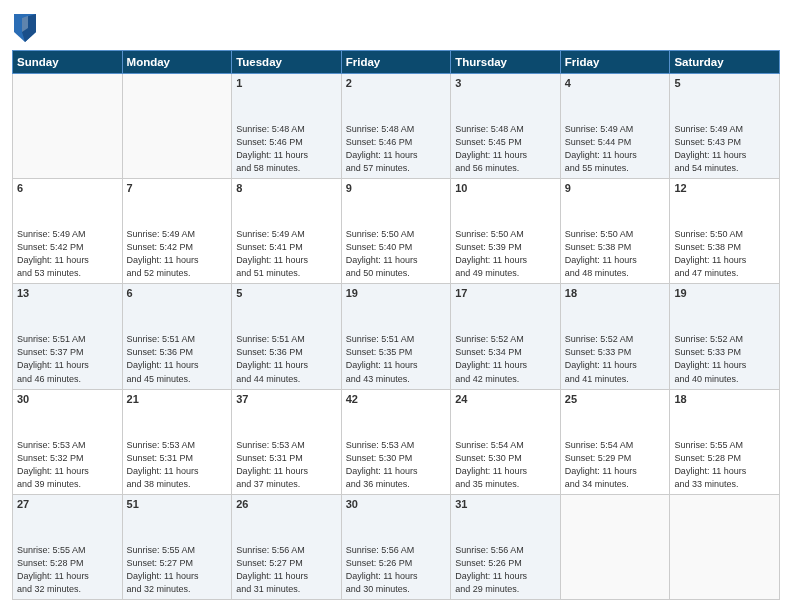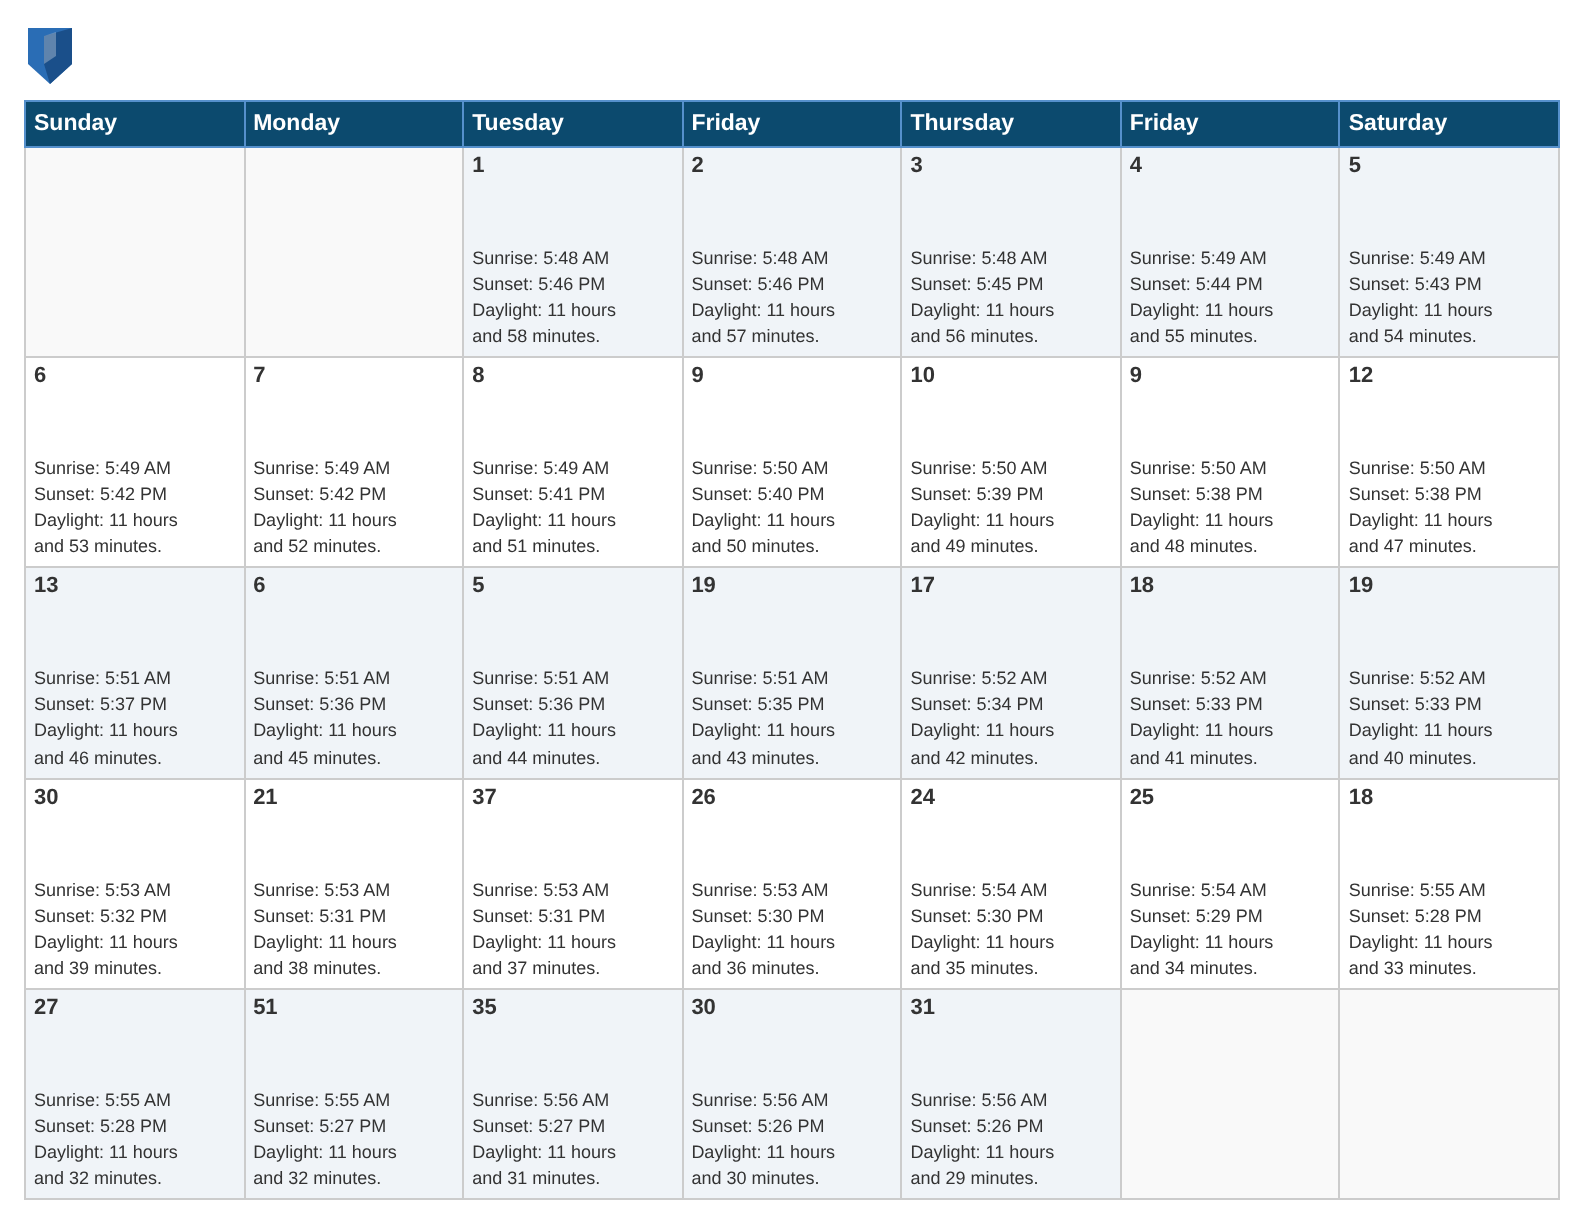--- a/index.html
+++ b/index.html
@@ -296,21 +296,21 @@
 and 38 minutes.</div>
           </td>
           <td>
             <span class="day-number">37</span>
             <div class="day-info" style="white-space: pre-line;">Sunrise: 5:53 AM
 Sunset: 5:31 PM
 Daylight: 11 hours
 and 37 minutes.</div>
           </td>
           <td>
-            <span class="day-number">26</span>
+            <span class="day-number">42</span>
             <div class="day-info" style="white-space: pre-line;">Sunrise: 5:53 AM
 Sunset: 5:30 PM
 Daylight: 11 hours
 and 36 minutes.</div>
           </td>
           <td>
             <span class="day-number">24</span>
             <div class="day-info" style="white-space: pre-line;">Sunrise: 5:54 AM
 Sunset: 5:30 PM
 Daylight: 11 hours
@@ -340,21 +340,21 @@
 and 32 minutes.</div>
           </td>
           <td>
             <span class="day-number">51</span>
             <div class="day-info" style="white-space: pre-line;">Sunrise: 5:55 AM
 Sunset: 5:27 PM
 Daylight: 11 hours
 and 32 minutes.</div>
           </td>
           <td>
-            <span class="day-number">35</span>
+            <span class="day-number">26</span>
             <div class="day-info" style="white-space: pre-line;">Sunrise: 5:56 AM
 Sunset: 5:27 PM
 Daylight: 11 hours
 and 31 minutes.</div>
           </td>
           <td>
             <span class="day-number">30</span>
             <div class="day-info" style="white-space: pre-line;">Sunrise: 5:56 AM
 Sunset: 5:26 PM
 Daylight: 11 hours

